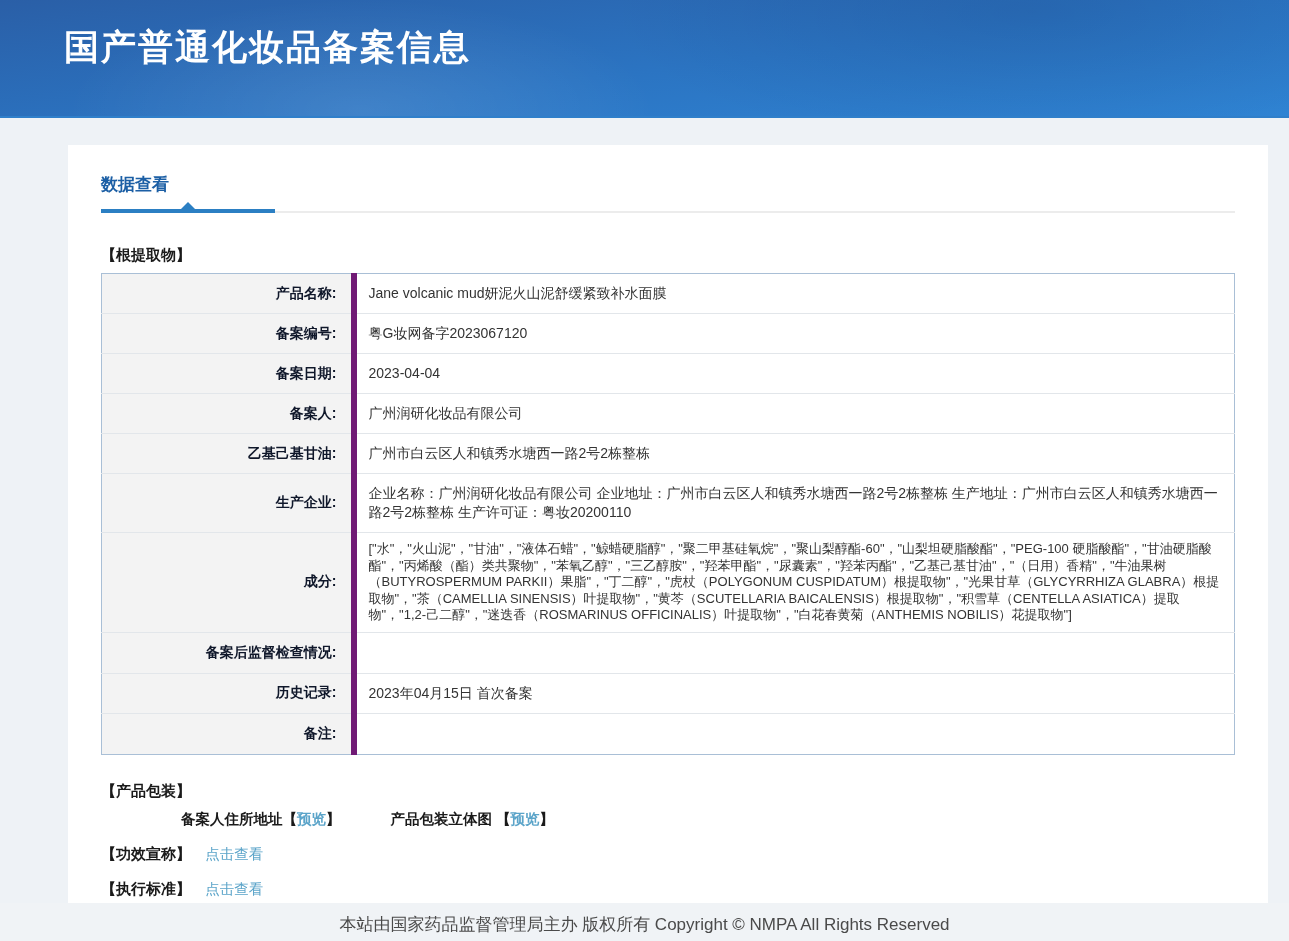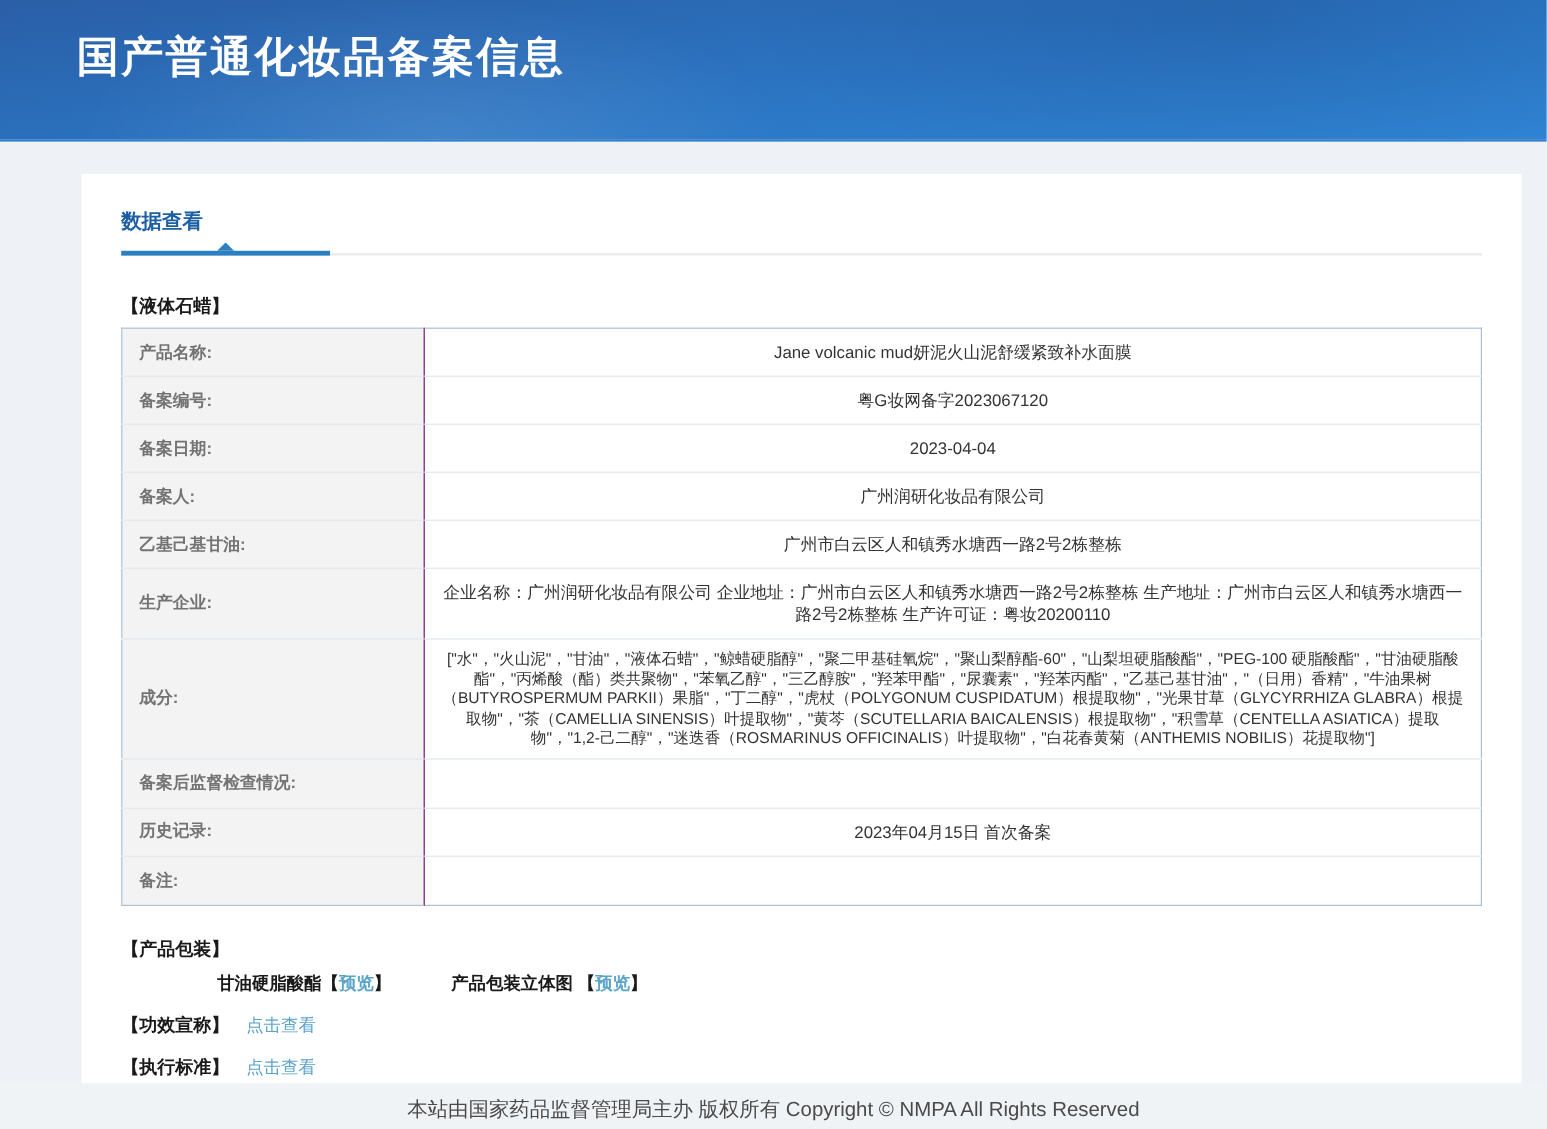--- a/index.html
+++ b/index.html
@@ -79,35 +79,34 @@
   table.info-table {
     width: 1134px;
     border-collapse: collapse;
     table-layout: fixed;
     border: 1px solid #a9bfd6;
     font-size: 14px;
   }
   table.info-table th {
     width: 252px;
     background: #f3f3f3;
-    text-align: left;
+    text-align: right;
     font-weight: 600;
-    color: #737373;
+    color: #0f172a;
     padding: 10px 14px;
     vertical-align: middle;
     border-bottom: 1px solid #e2e6ea;
-    border-right: 1px solid #701a75;
+    border-right: 6px solid #701a75;
   }
   table.info-table td {
     padding: 10px 12px;
     color: #333;
     vertical-align: middle;
     border-bottom: 1px solid #e2e6ea;
     line-height: 19px;
-    text-align: center;
   }
   table.info-table tr:last-child th,
   table.info-table tr:last-child td { border-bottom: none; }
   tr.row-ingredients td {
     font-size: 13px;
     line-height: 16.5px;
     padding-top: 8px;
     padding-bottom: 8px;
   }
   tr.row-empty td { height: 41px; }
@@ -164,21 +163,21 @@
   <div class="card-inner">
 
     <div class="tabbar">
       <div class="tab">
         <span>数据查看</span>
         <span class="tab-underline"></span>
         <span class="tab-arrow"></span>
       </div>
     </div>
 
-    <div class="section-title">【液体石蜡】</div>
+    <div class="section-title">【根提取物】</div>
 
     <table class="info-table">
       <tbody>
         <tr>
           <th>产品名称:</th>
           <td>Jane volcanic mud妍泥火山泥舒缓紧致补水面膜</td>
         </tr>
         <tr>
           <th>备案编号:</th>
           <td>粤G妆网备字2023067120</td>
@@ -215,21 +214,21 @@
           <th>备注:</th>
           <td></td>
         </tr>
       </tbody>
     </table>
 
     <div class="section-title" style="margin-top:27px;">【产品包装】</div>
 
     <div class="packaging-row">
       <span>
-        <span class="pack-item">甘油硬脂酸酯</span><span class="bracket">【</span><span class="link-blue">预览</span><span class="bracket">】</span>
+        <span class="pack-item">备案人住所地址</span><span class="bracket">【</span><span class="link-blue">预览</span><span class="bracket">】</span>
       </span>
       <span>
         <span class="pack-item">产品包装立体图</span>&nbsp;<span class="bracket">【</span><span class="link-blue">预览</span><span class="bracket">】</span>
       </span>
     </div>
 
     <div class="link-row">
       <span class="row-title">【功效宣称】</span>
       <span class="view-link">点击查看</span>
     </div>

